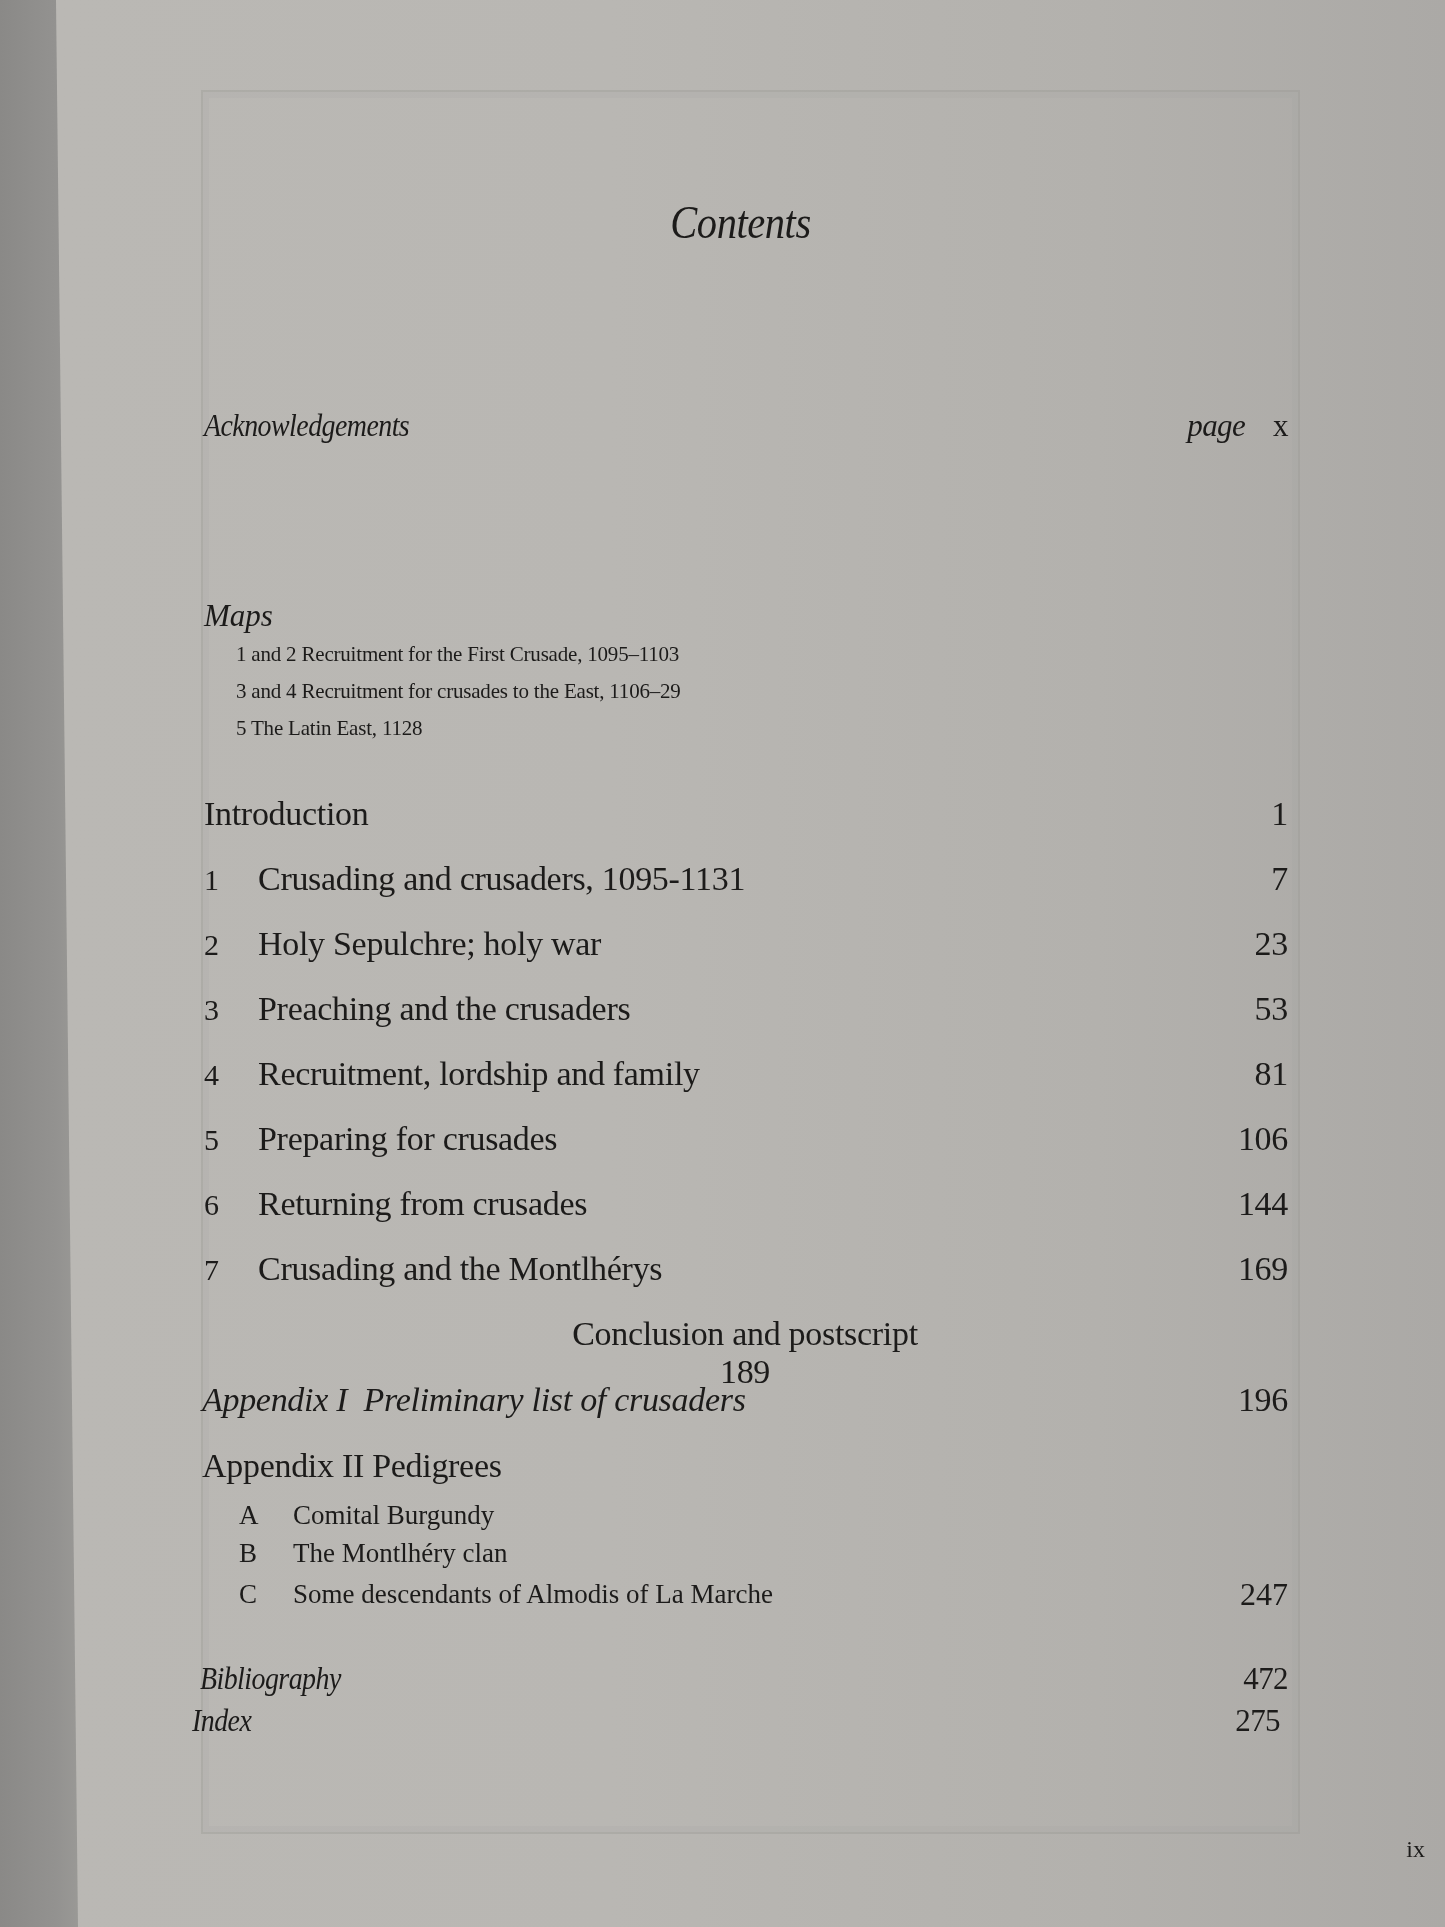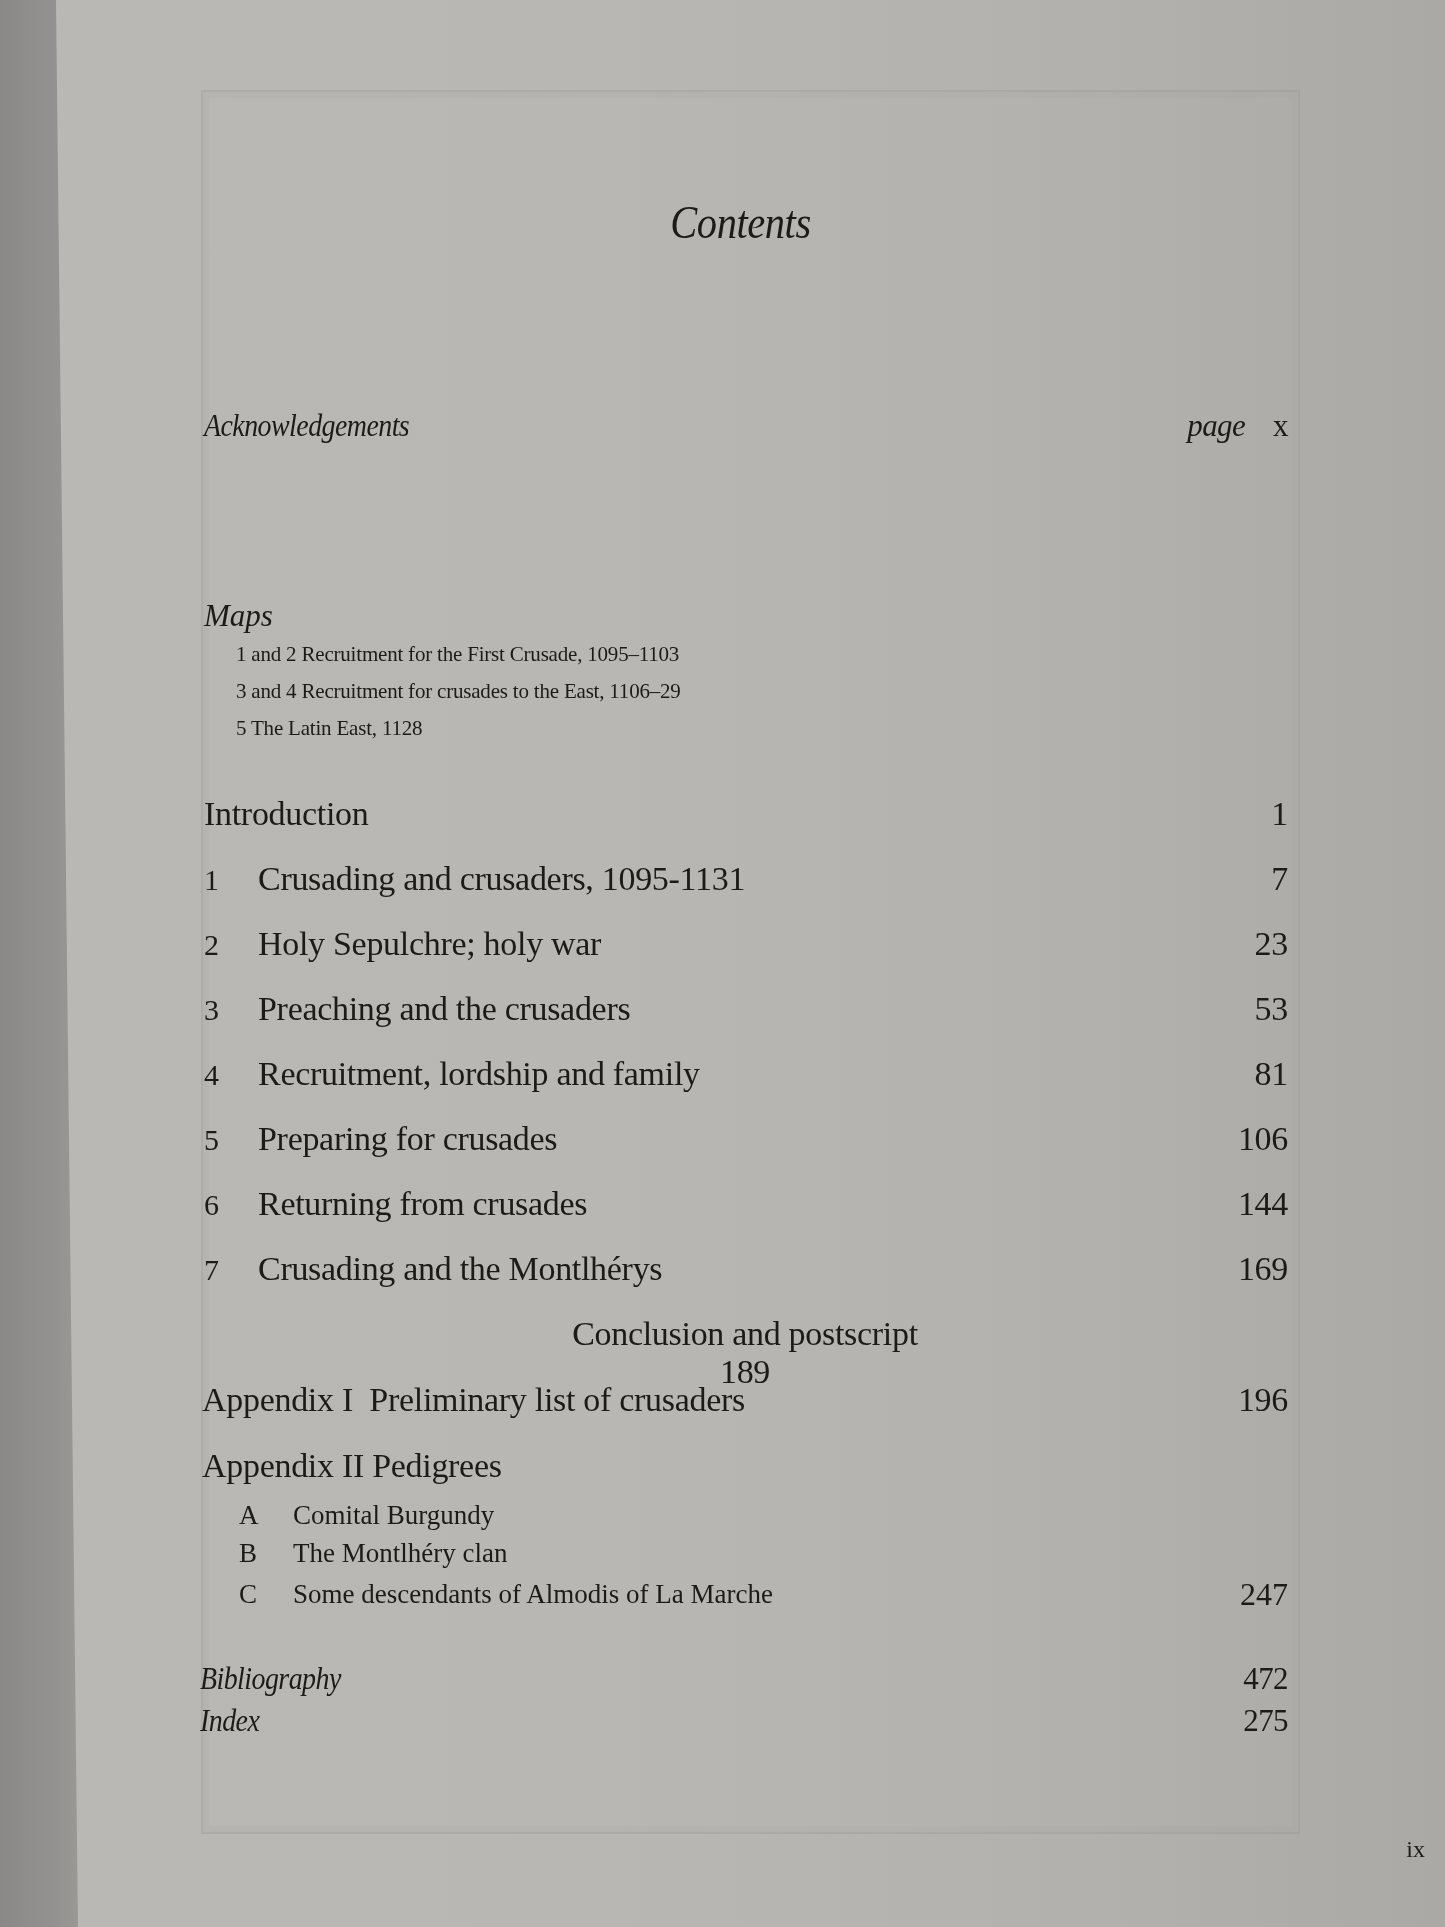--- a/index.html
+++ b/index.html
@@ -203,21 +203,21 @@
       </span>
     <span class="page-num">169</span>
   </div>
 
   <div class="row main" style="top:1315px; left:146px; width:1086px;flex-direction:column;">
     <span>Conclusion and postscript</span>
     <span class="page-num">189</span>
   </div>
 
   <div class="row main" style="top:1381px; left:146px; width:1086px;">
-    <span style="white-space:pre;">Appendix I  Preliminary list of crusaders</span>
+    <span style="white-space:pre;font-style:italic;">Appendix I  Preliminary list of crusaders</span>
     <span class="page-num">196</span>
   </div>
 
   <div class="row main" style="top:1447px; left:146px; width:1086px;">
     <span>Appendix II Pedigrees</span>
     <span class="page-num"></span>
   </div>
   <div class="sub-item" style="top:1500px;">
     <span class="letter">A</span>
     <span>Comital Burgundy</span>
@@ -231,19 +231,19 @@
       <span style="display:inline-block; width:54px;">C</span>
       <span>Some descendants of Almodis of La Marche</span>
     </span>
     <span class="page-num" style="font-size:32px;">247</span>
   </div>
 
   <div class="row front" style="top:1661px; left:144px; width:1088px;">
     <span class="label italic">Bibliography</span>
     <span class="page-num">472</span>
   </div>
-  <div class="row front" style="top:1703px; left:144px; width:1088px;">
+  <div class="row front" style="top:1703px; left:136px; width:1088px;">
     <span class="label italic">Index</span>
     <span class="page-num">275</span>
   </div>
 
   <div class="folio">ix</div>
 </div>
 
 </body></html>

